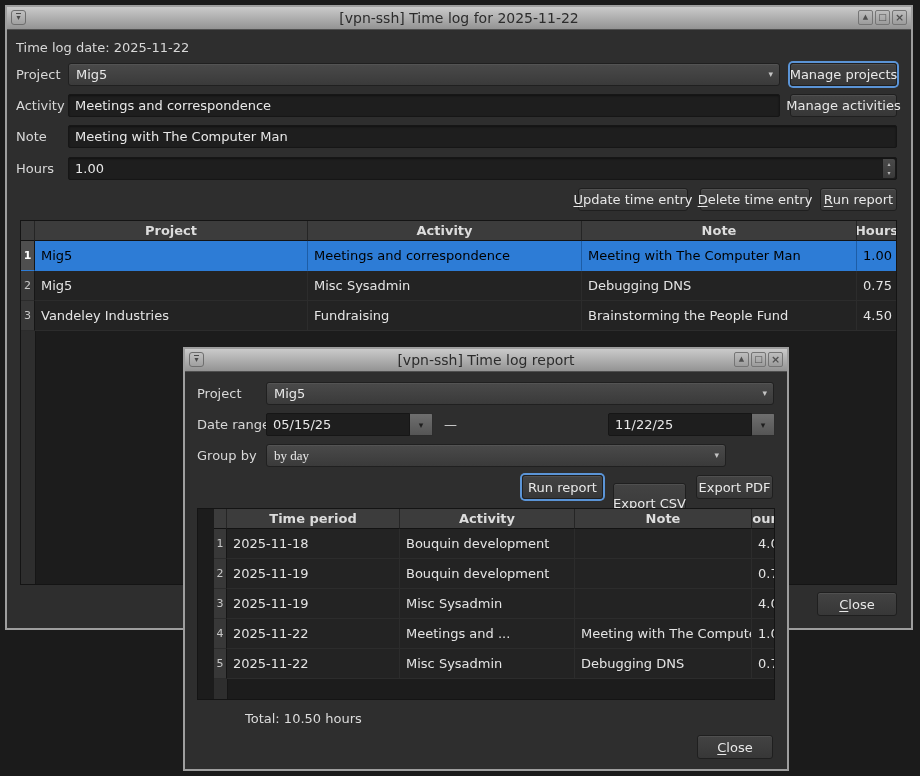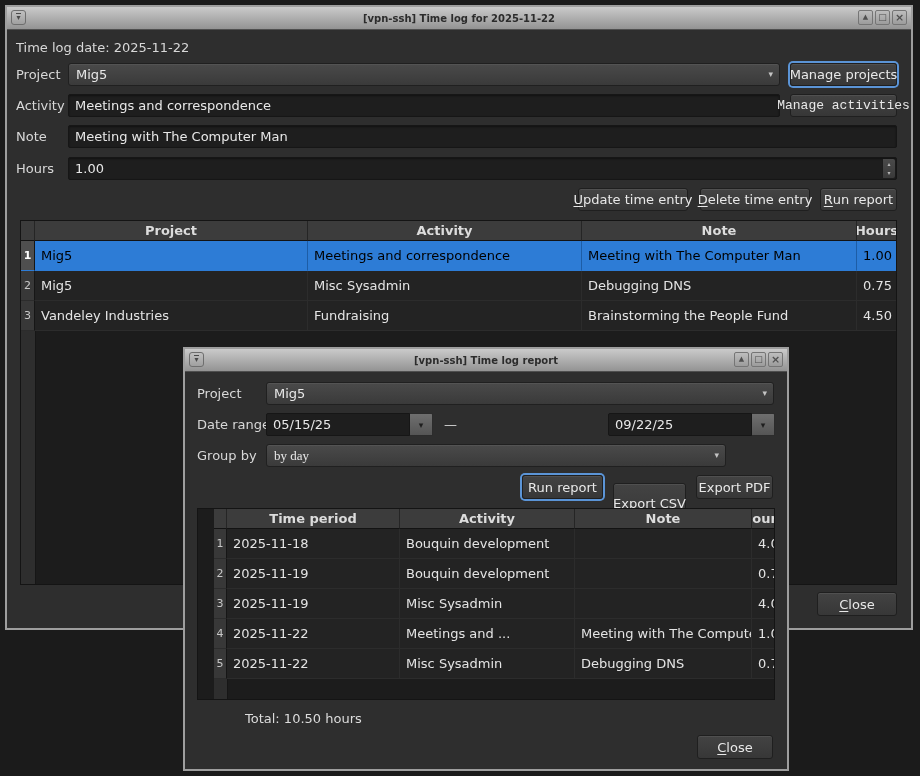--- a/index.html
+++ b/index.html
@@ -8,21 +8,21 @@
     background:#1b1b1b;
     font-family:"DejaVu Sans", sans-serif;
     -webkit-font-smoothing:antialiased;
   }
   .window{position:absolute;border:2px solid #9e9e9e;background:#2e2e2e;box-sizing:border-box;}
   .titlebar{
     height:22px;background:linear-gradient(#cacaca,#939393);
     border-bottom:1px solid #4f4f4f;position:relative;
     display:flex;align-items:center;justify-content:center;
   }
-  .titlebar-title{font-size:10px;font-weight:bold;color:#2c2c2c;white-space:nowrap;}
+  .titlebar-title{font-size:14px;font-weight:normal;color:#2c2c2c;white-space:nowrap;}
   .menu-btn{
     position:absolute;left:4px;top:3px;width:15px;height:15px;box-sizing:border-box;
     border:1px solid #6e6e6e;border-radius:3px;display:flex;align-items:center;justify-content:center;
   }
   .menu-btn .glyph{font-size:8px;color:#4a4a4a;line-height:1;border-top:1px solid #4a4a4a;}
   .wbtns{position:absolute;right:4px;top:3px;display:flex;gap:2px;}
   .wbtn{
     width:15px;height:15px;box-sizing:border-box;border:1px solid #757575;border-radius:2px;
     background:linear-gradient(#bdbdbd,#9c9c9c);
     display:flex;align-items:center;justify-content:center;color:#4f4f4f;line-height:1;
@@ -131,21 +131,21 @@
 
     <div class="lbl" style="left:9px;top:34px;">Project</div>
     <div class="combo" style="left:61px;top:34px;width:712px;">
       <span>Mig5</span>
       <span class="arrow">▾</span>
     </div>
     <div class="btn focused" style="left:783px;top:34px;width:107px;">Manage projects</div>
 
     <div class="lbl" style="left:9px;top:65px;">Activity</div>
     <div class="entry" style="left:61px;top:65px;width:712px;">Meetings and correspondence</div>
-    <div class="btn" style="left:783px;top:65px;width:107px;font-family:Liberation Mono, monospace;">Manage activities</div>
+    <div class="btn" style="left:783px;top:65px;width:107px;">Manage activities</div>
 
     <div class="lbl" style="left:9px;top:96px;">Note</div>
     <div class="entry" style="left:61px;top:96px;width:829px;">Meeting with The Computer Man</div>
 
     <div class="lbl" style="left:9px;top:128px;">Hours</div>
     <div class="entry" style="left:61px;top:128px;width:829px;">
       <span>1.00</span>
       <span class="spin">
         <span>
             <span>▴</span>
@@ -225,21 +225,21 @@
 
     <div class="lbl" style="left:12px;top:42px;">Date range</div>
     <div class="datewidget" style="left:81px;top:42px;width:167px;">
       <span class="date-entry">05/15/25</span>
       <span class="date-btn">
           <span>▾</span>
         </span>
     </div>
     <div class="dash" style="left:259px;top:42px;">—</div>
     <div class="datewidget" style="left:423px;top:42px;width:167px;">
-      <span class="date-entry">09/22/25</span>
+      <span class="date-entry">11/22/25</span>
       <span class="date-btn">
           <span>▾</span>
         </span>
     </div>
 
     <div class="lbl" style="left:12px;top:73px;">Group by</div>
     <div class="combo" style="left:81px;top:73px;width:460px;font-family:Liberation Serif, serif;">
       <span>by day</span>
       <span class="arrow">▾</span>
     </div>

